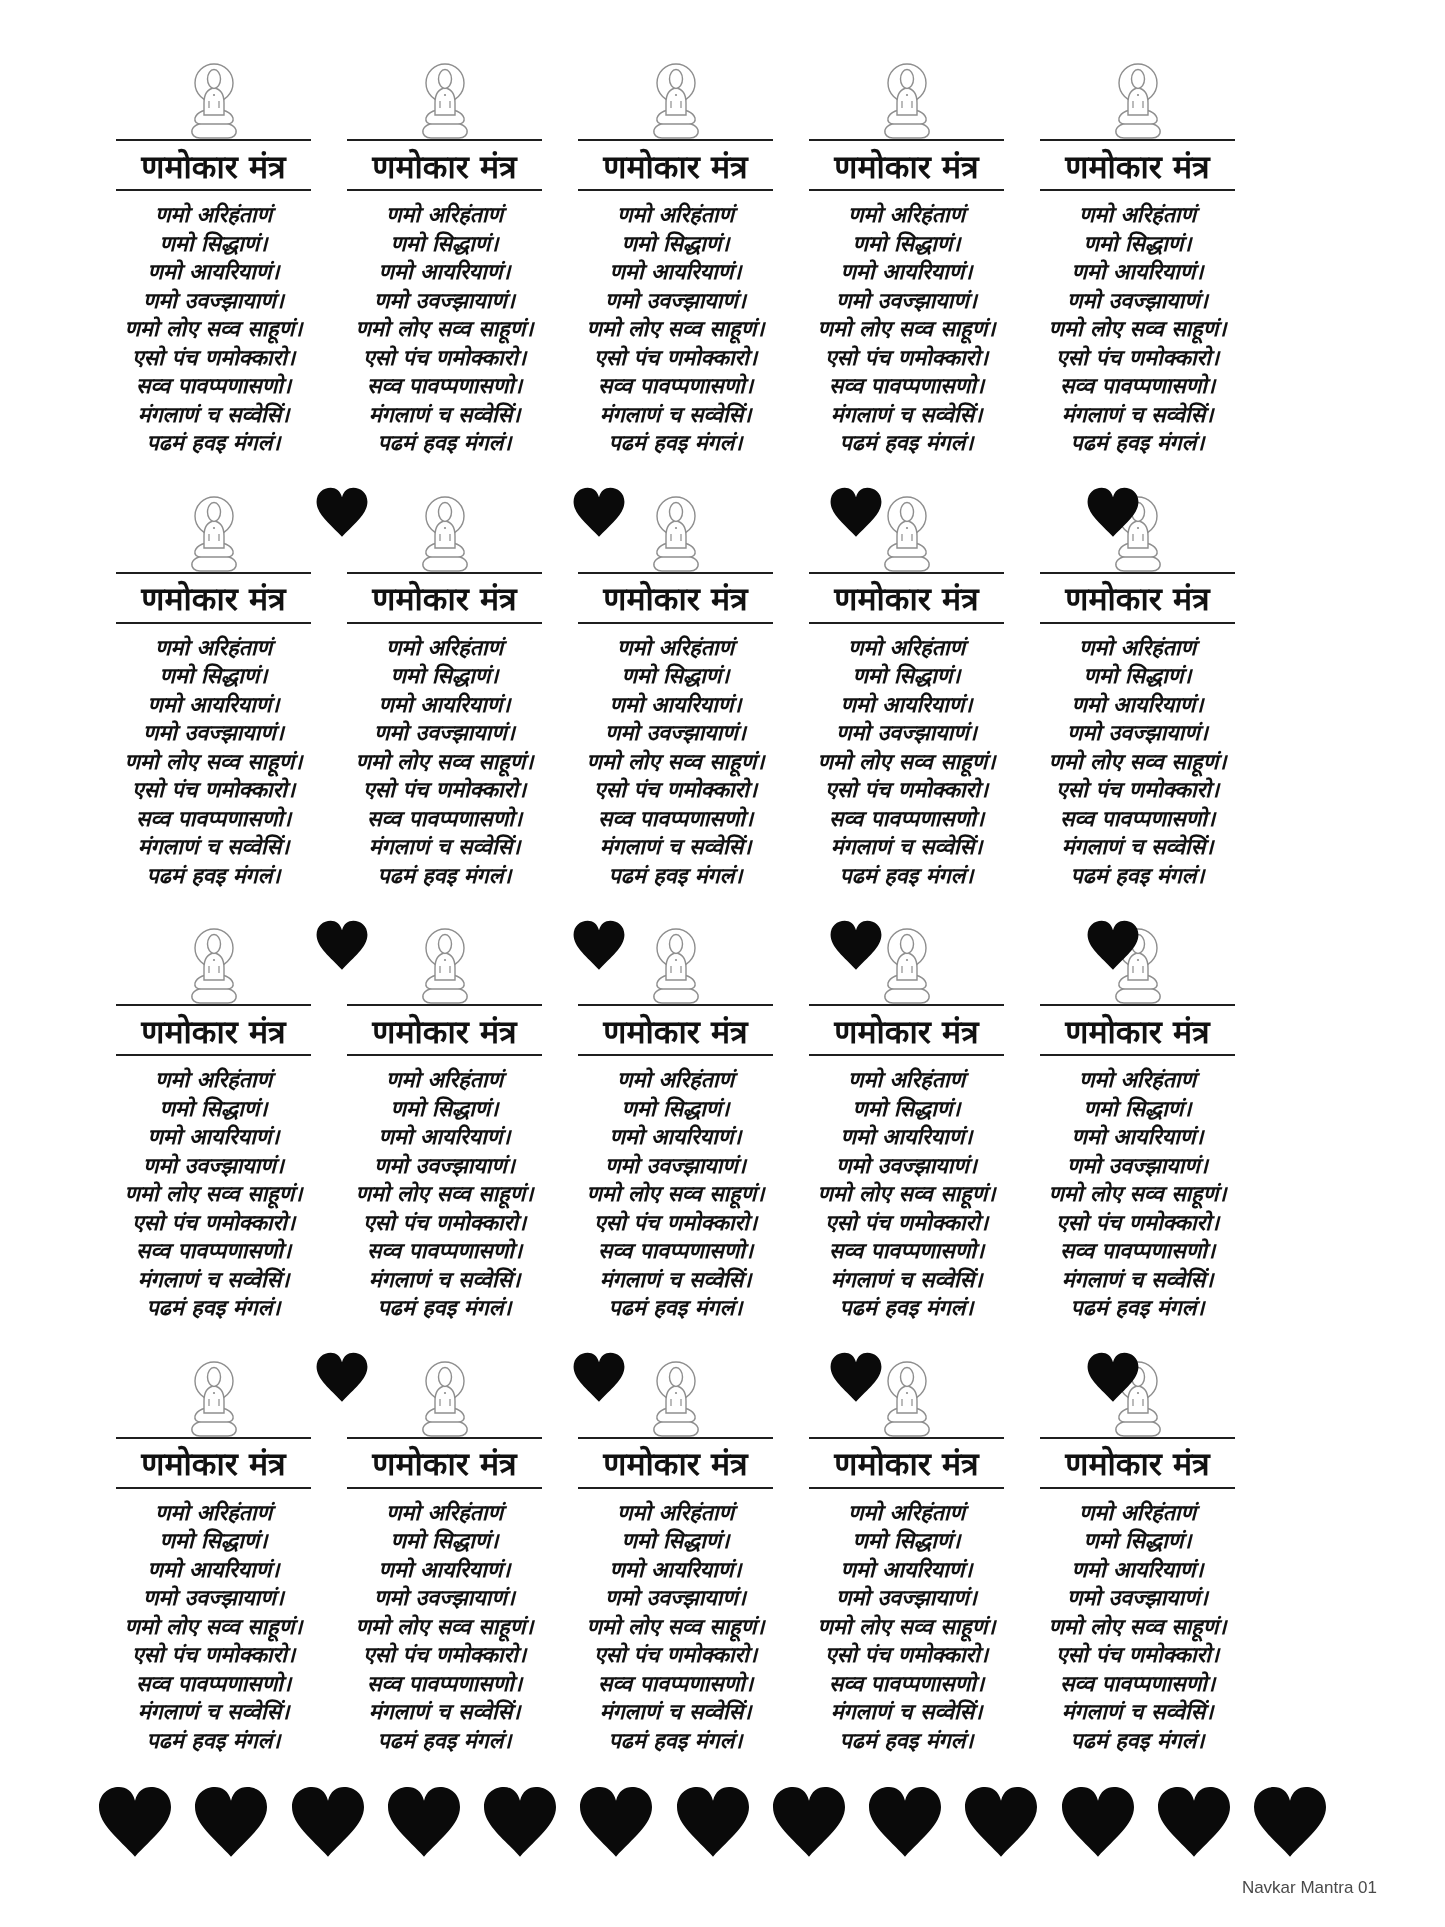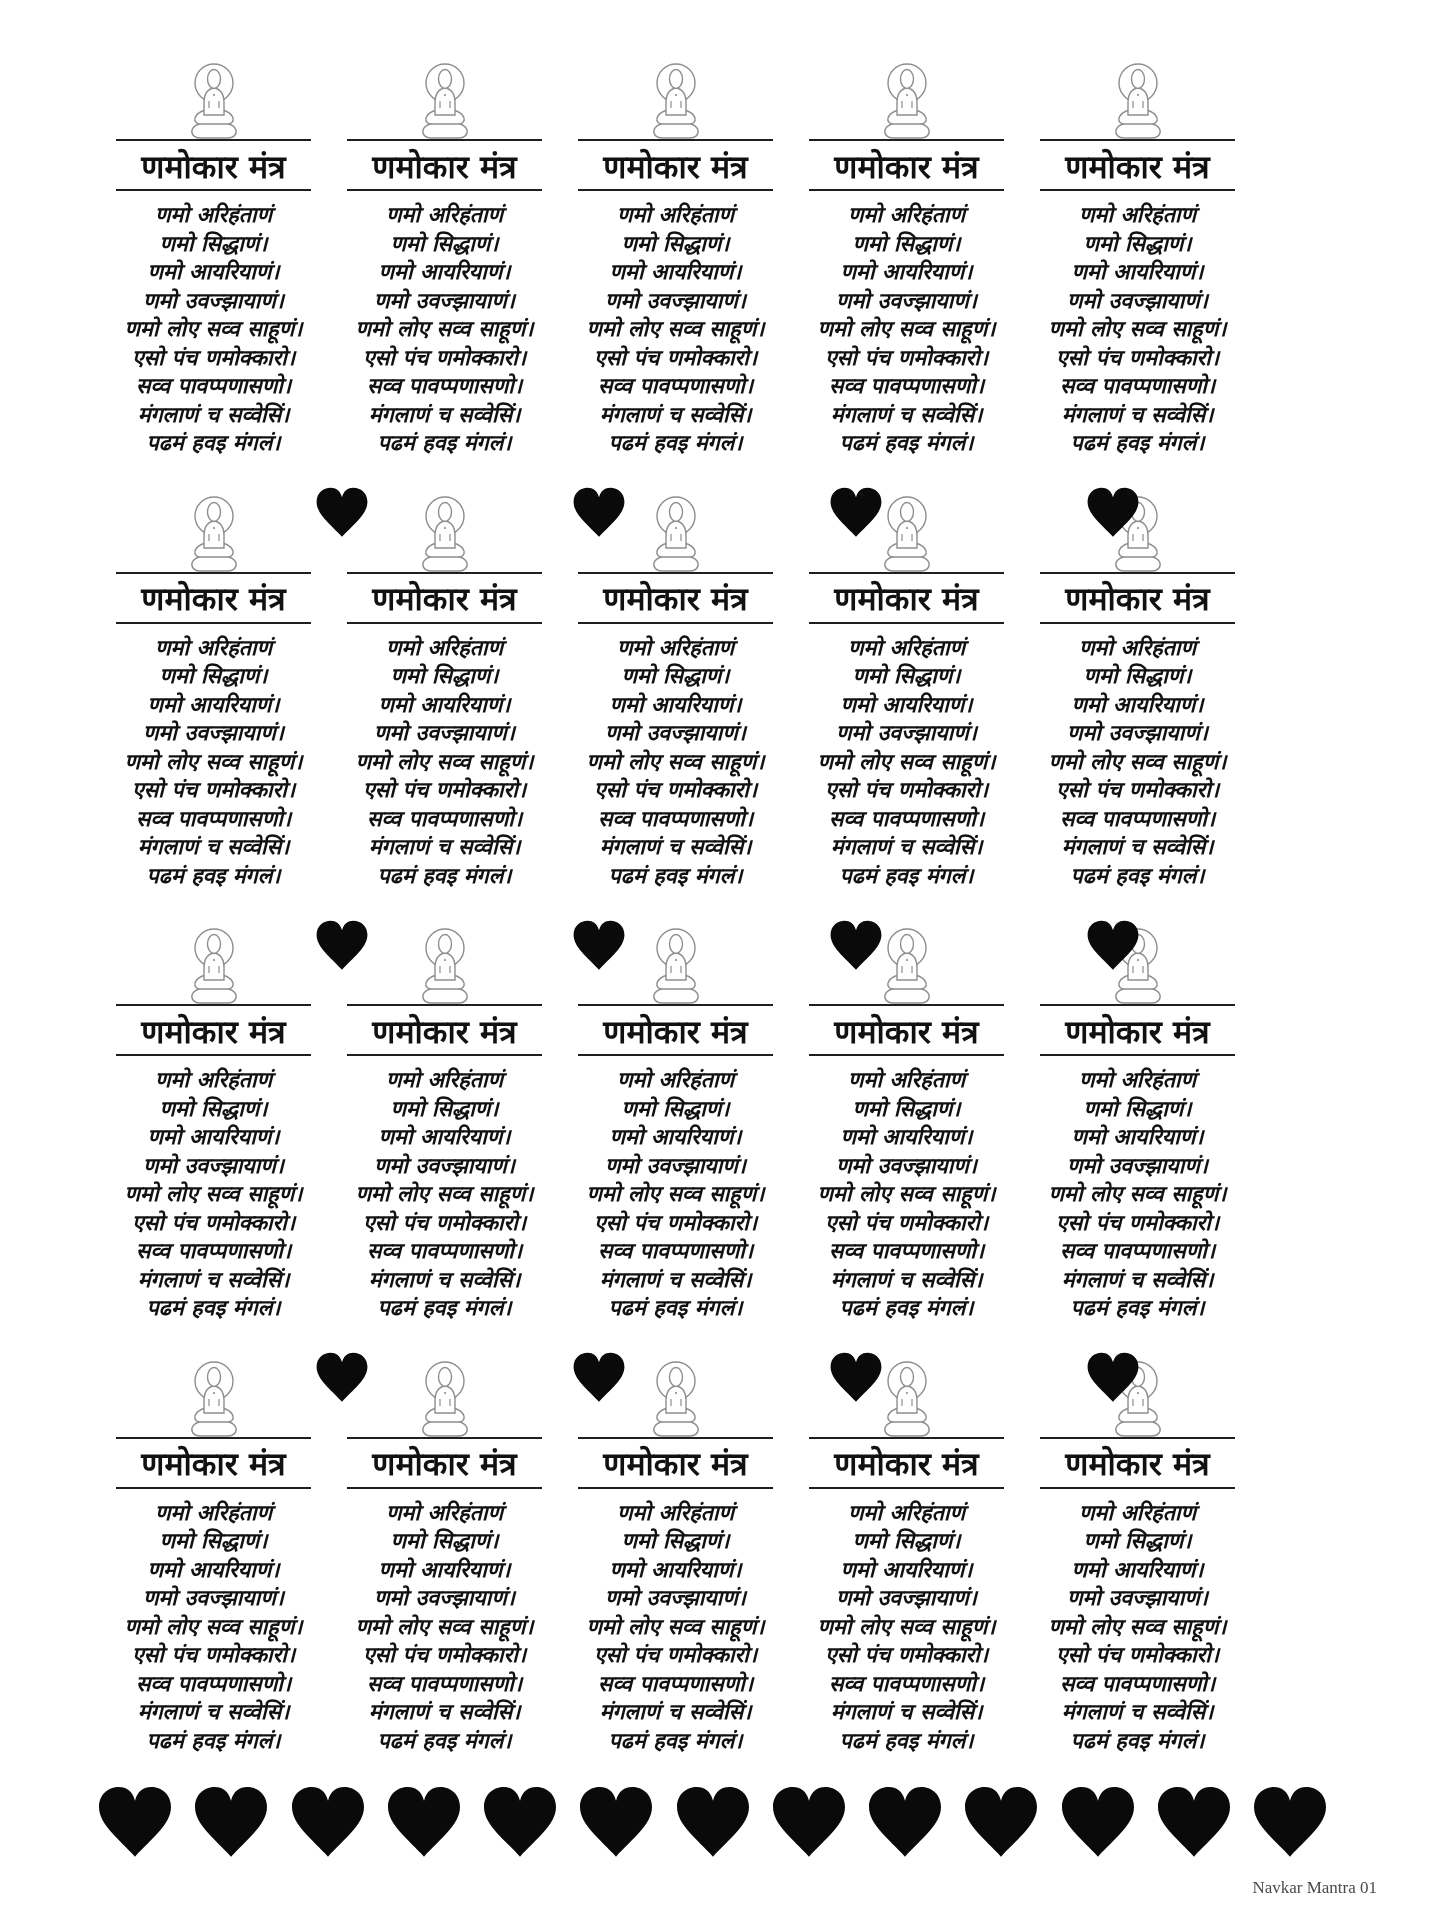--- a/index.html
+++ b/index.html
@@ -49,21 +49,21 @@
     color: var(--text-color, #111);
     white-space: nowrap;
     text-align: center;
   }
   .heart { position: absolute; }
   .heart svg { display: block; width: 100%; height: 100%; }
   .footer-label {
     position: absolute;
     top: 1878px;
     right: 68px;
-    font-family: Liberation Serif, serif;
+    font-family: Liberation Sans, sans-serif;
     font-size: 17px;
     color: var(--footer-color, #4a4a4a);
   }
 </style>
 </head>
 <body>
 
 <div id="sheet">
     <div class="card-row" style="top: 58px;">
       <div class="card">

